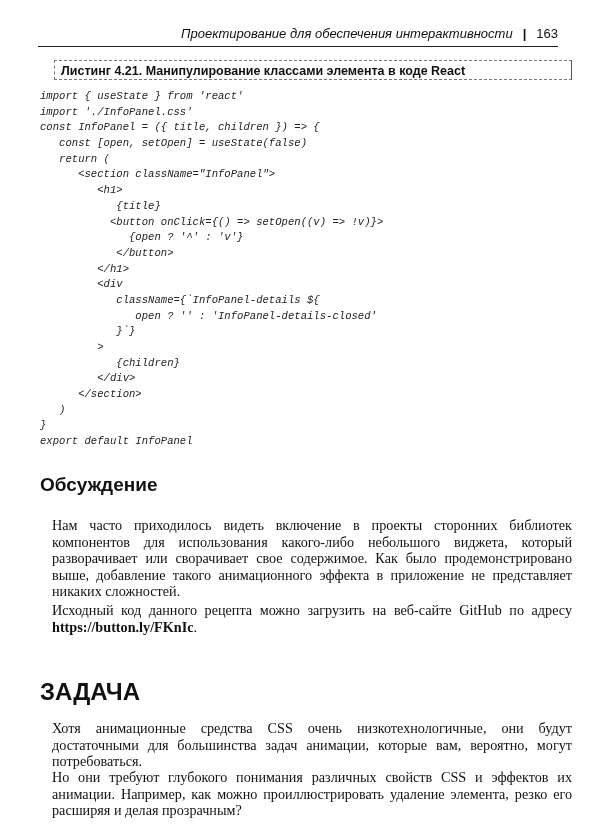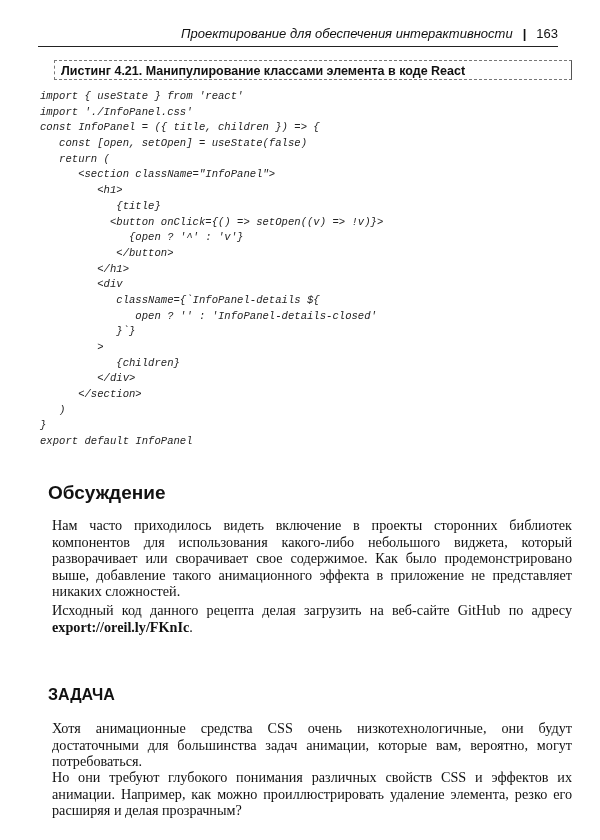--- a/index.html
+++ b/index.html
@@ -26,25 +26,25 @@
     .code {
       position: absolute; left: 40px; top: 89px; margin: 0;
       font-family: "Liberation Mono", monospace; font-size: 10.6px;
       line-height: 15.7px; color: #222; white-space: pre;
     }
     .code .line { display: block; height: 15.7px; font-style: italic; }
 
     .h2 {
       position: absolute; left: 40px;
       font-family: "Liberation Sans", sans-serif; font-weight: bold; color: #111;
-      margin: 8px;
+      margin: 0;
     }
     .h-discussion { top: 474px; font-size: 19px; }
     .h-section { top: 638px; font-size: 22.5px; }
-    .h-task { top: 678px; font-size: 16px; }
+    .h-task { top: 678px; font-size: 24px; }
 
     .para {
       position: absolute; left: 40px; width: 520px; margin: 12px;
       font-family: "Liberation Serif", serif; font-size: 14.2px; line-height: 16.6px;
       text-align: justify; color: #111;
     }
     .p1 { top: 505px; }
     .p2 { top: 590px; }
     .p3 { top: 708px; }
     .p4 { top: 757px; }
@@ -60,21 +60,21 @@
   </div>
 
   <div class="listing-box">Листинг 4.21. Манипулирование классами элемента в коде React</div>
 
   <pre class="code"><span class="line">import { useState } from 'react'</span><span class="line">import './InfoPanel.css'</span><span class="line">const InfoPanel = ({ title, children }) =&gt; {</span><span class="line">   const [open, setOpen] = useState(false)</span><span class="line">   return (</span><span class="line">      &lt;section className="InfoPanel"&gt;</span><span class="line">         &lt;h1&gt;</span><span class="line">            {title}</span><span class="line">           &lt;button onClick={() =&gt; setOpen((v) =&gt; !v)}&gt;</span><span class="line">              {open ? '^' : 'v'}</span><span class="line">            &lt;/button&gt;</span><span class="line">         &lt;/h1&gt;</span><span class="line">         &lt;div</span><span class="line">            className={`InfoPanel-details ${</span><span class="line">               open ? '' : 'InfoPanel-details-closed'</span><span class="line">            }`}</span><span class="line">         &gt;</span><span class="line">            {children}</span><span class="line">         &lt;/div&gt;</span><span class="line">      &lt;/section&gt;</span><span class="line">   )</span><span class="line">}</span><span class="line">export default InfoPanel</span></pre>
 
   <h2 class="h2 h-discussion">Обсуждение</h2>
 
   <p class="para p1">Нам часто приходилось видеть включение в проекты сторонних библиотек компонентов для использования какого-либо небольшого виджета, который разворачивает или сворачивает свое содержимое. Как было продемонстрировано выше, добавление такого анимационного эффекта в приложение не представляет никаких сложностей.</p>
 
-  <p class="para p2"><span>Исходный код данного рецепта делая загрузить на веб-сайте GitHub по адресу </span><span class="bold">export://oreil.ly/FKnIc</span><span>.</span></p>
+  <p class="para p2"><span>Исходный код данного рецепта можно загрузить на веб-сайте GitHub по адресу </span><span class="bold">https://button.ly/FKnIc</span><span>.</span></p>
 
 
   <h3 class="h2 h-task">ЗАДАЧА</h3>
 
   <p class="para p4">Но они требуют глубокого понимания различных свойств CSS и эффектов их анимации. Например, как можно проиллюстрировать удаление элемента, резко его расширяя и делая прозрачным?</p>
 
   <p class="para p3">Хотя анимационные средства CSS очень низкотехнологичные, они будут достаточными для большинства задач анимации, которые вам, вероятно, могут потребоваться.</p>
 
 </div>
 

